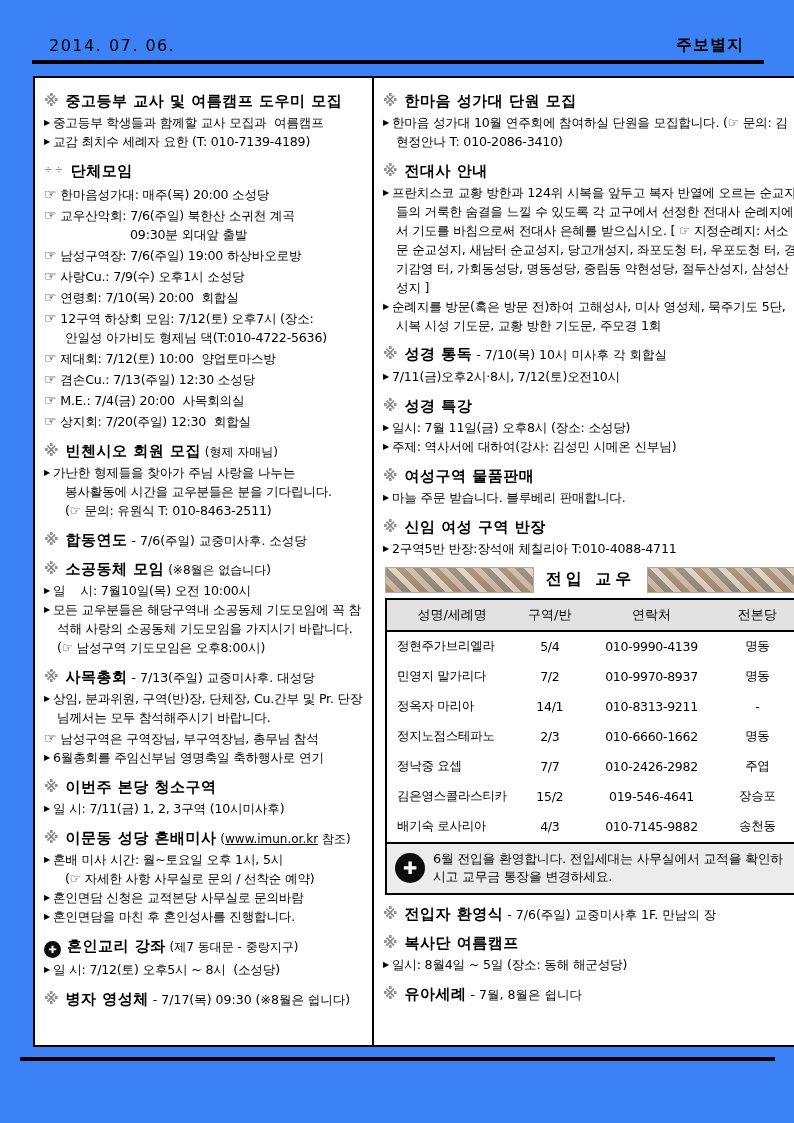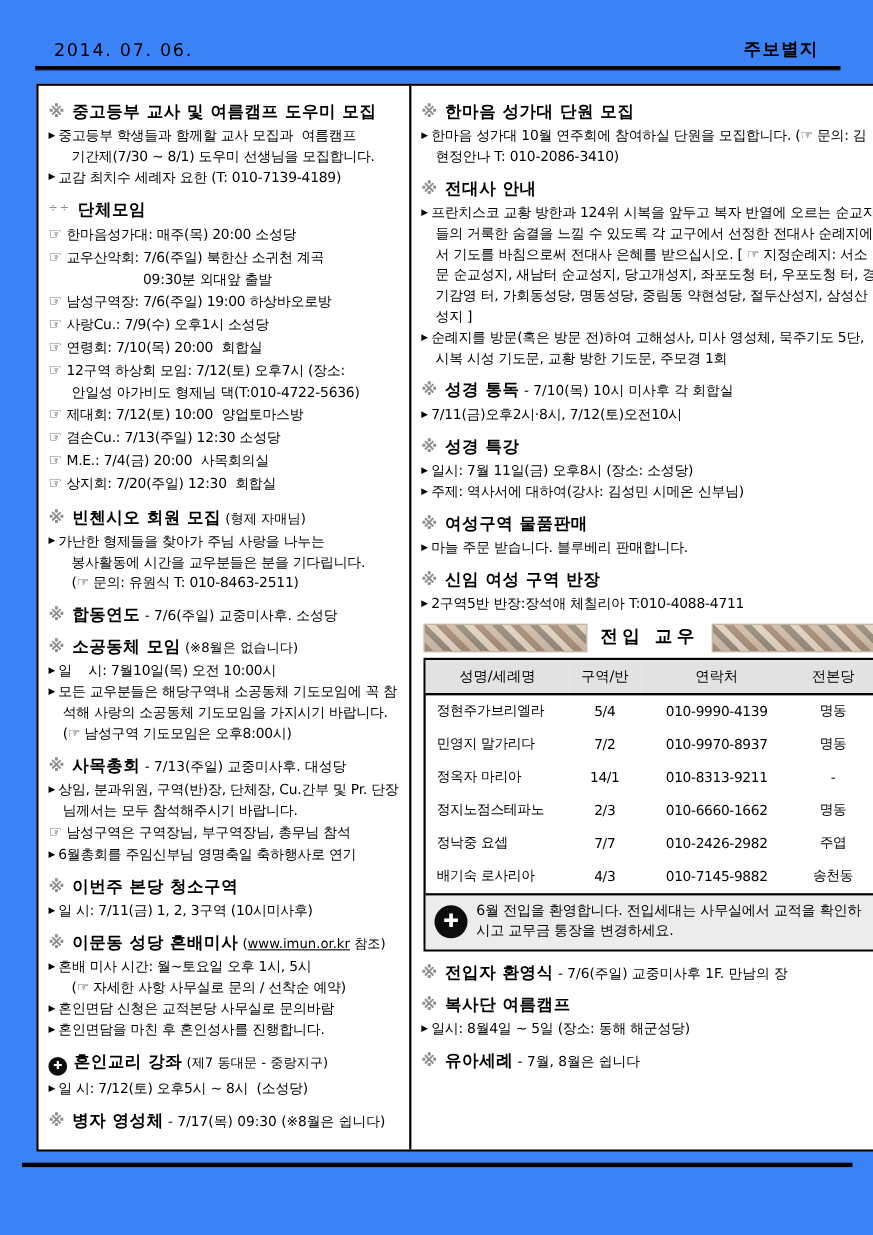--- a/index.html
+++ b/index.html
@@ -62,21 +62,20 @@
 
 <div class="page">
   <div class="hdr-date">2014. 07. 06.</div>
   <div class="hdr-title">주보별지</div>
   <div class="hdr-rule"></div>
   <div class="main-box">
     <div class="col col-left">
         <div class="section">
           <div class="sec-head"><span class="ast">※</span><span class="sec-title">중고등부 교사 및 여름캠프 도우미 모집</span></div>
           <div class="item m-arrow"><span class="mk-arrow">▶</span><span>중고등부 학생들과 함께할 교사 모집과  여름캠프</span></div>
-          <div class="item ind1"><span>기간제(7/30 ~ 8/1) 도우미 선생님을 모집합니다.</span></div>
           <div class="item m-arrow"><span class="mk-arrow">▶</span><span>교감 최치수 세례자 요한 (T: 010-7139-4189)</span></div>
         </div>
         <div class="section">
           <div class="sec-head"><span class="dots">÷÷</span><span class="sec-title">단체모임</span></div>
           <div class="item m-hand"><span class="mk-hand">☞</span><span>한마음성가대: 매주(목) 20:00 소성당</span></div>
           <div class="item m-hand"><span class="mk-hand">☞</span><span>교우산악회: 7/6(주일) 북한산 소귀천 계곡</span></div>
           <div class="item ind2"><span>09:30분 외대앞 출발</span></div>
           <div class="item m-hand"><span class="mk-hand">☞</span><span>남성구역장: 7/6(주일) 19:00 하상바오로방</span></div>
           <div class="item m-hand"><span class="mk-hand">☞</span><span>사랑Cu.: 7/9(수) 오후1시 소성당</span></div>
           <div class="item m-hand"><span class="mk-hand">☞</span><span>연령회: 7/10(목) 20:00  회합실</span></div>
@@ -194,20 +193,26 @@
                   <td class="">010-6660-1662</td>
                   <td class="">명동</td>
                 </tr>
                 <tr>
                   <td class="name">정낙중 요셉</td>
                   <td class="">7/7</td>
                   <td class="">010-2426-2982</td>
                   <td class="">주엽</td>
                 </tr>
                 <tr>
+                  <td class="name">김은영스콜라스티카</td>
+                  <td class="">15/2</td>
+                  <td class="">019-546-4641</td>
+                  <td class="">장승포</td>
+                </tr>
+                <tr>
                   <td class="name">배기숙 로사리아</td>
                   <td class="">4/3</td>
                   <td class="">010-7145-9882</td>
                   <td class="">송천동</td>
                 </tr>
               </tbody>
             </table>
             <div class="note">
               <span class="note-icon">✚</span>
               <span class="note-text">6월 전입을 환영합니다. 전입세대는 사무실에서 교적을 확인하시고 교무금 통장을 변경하세요.</span>

